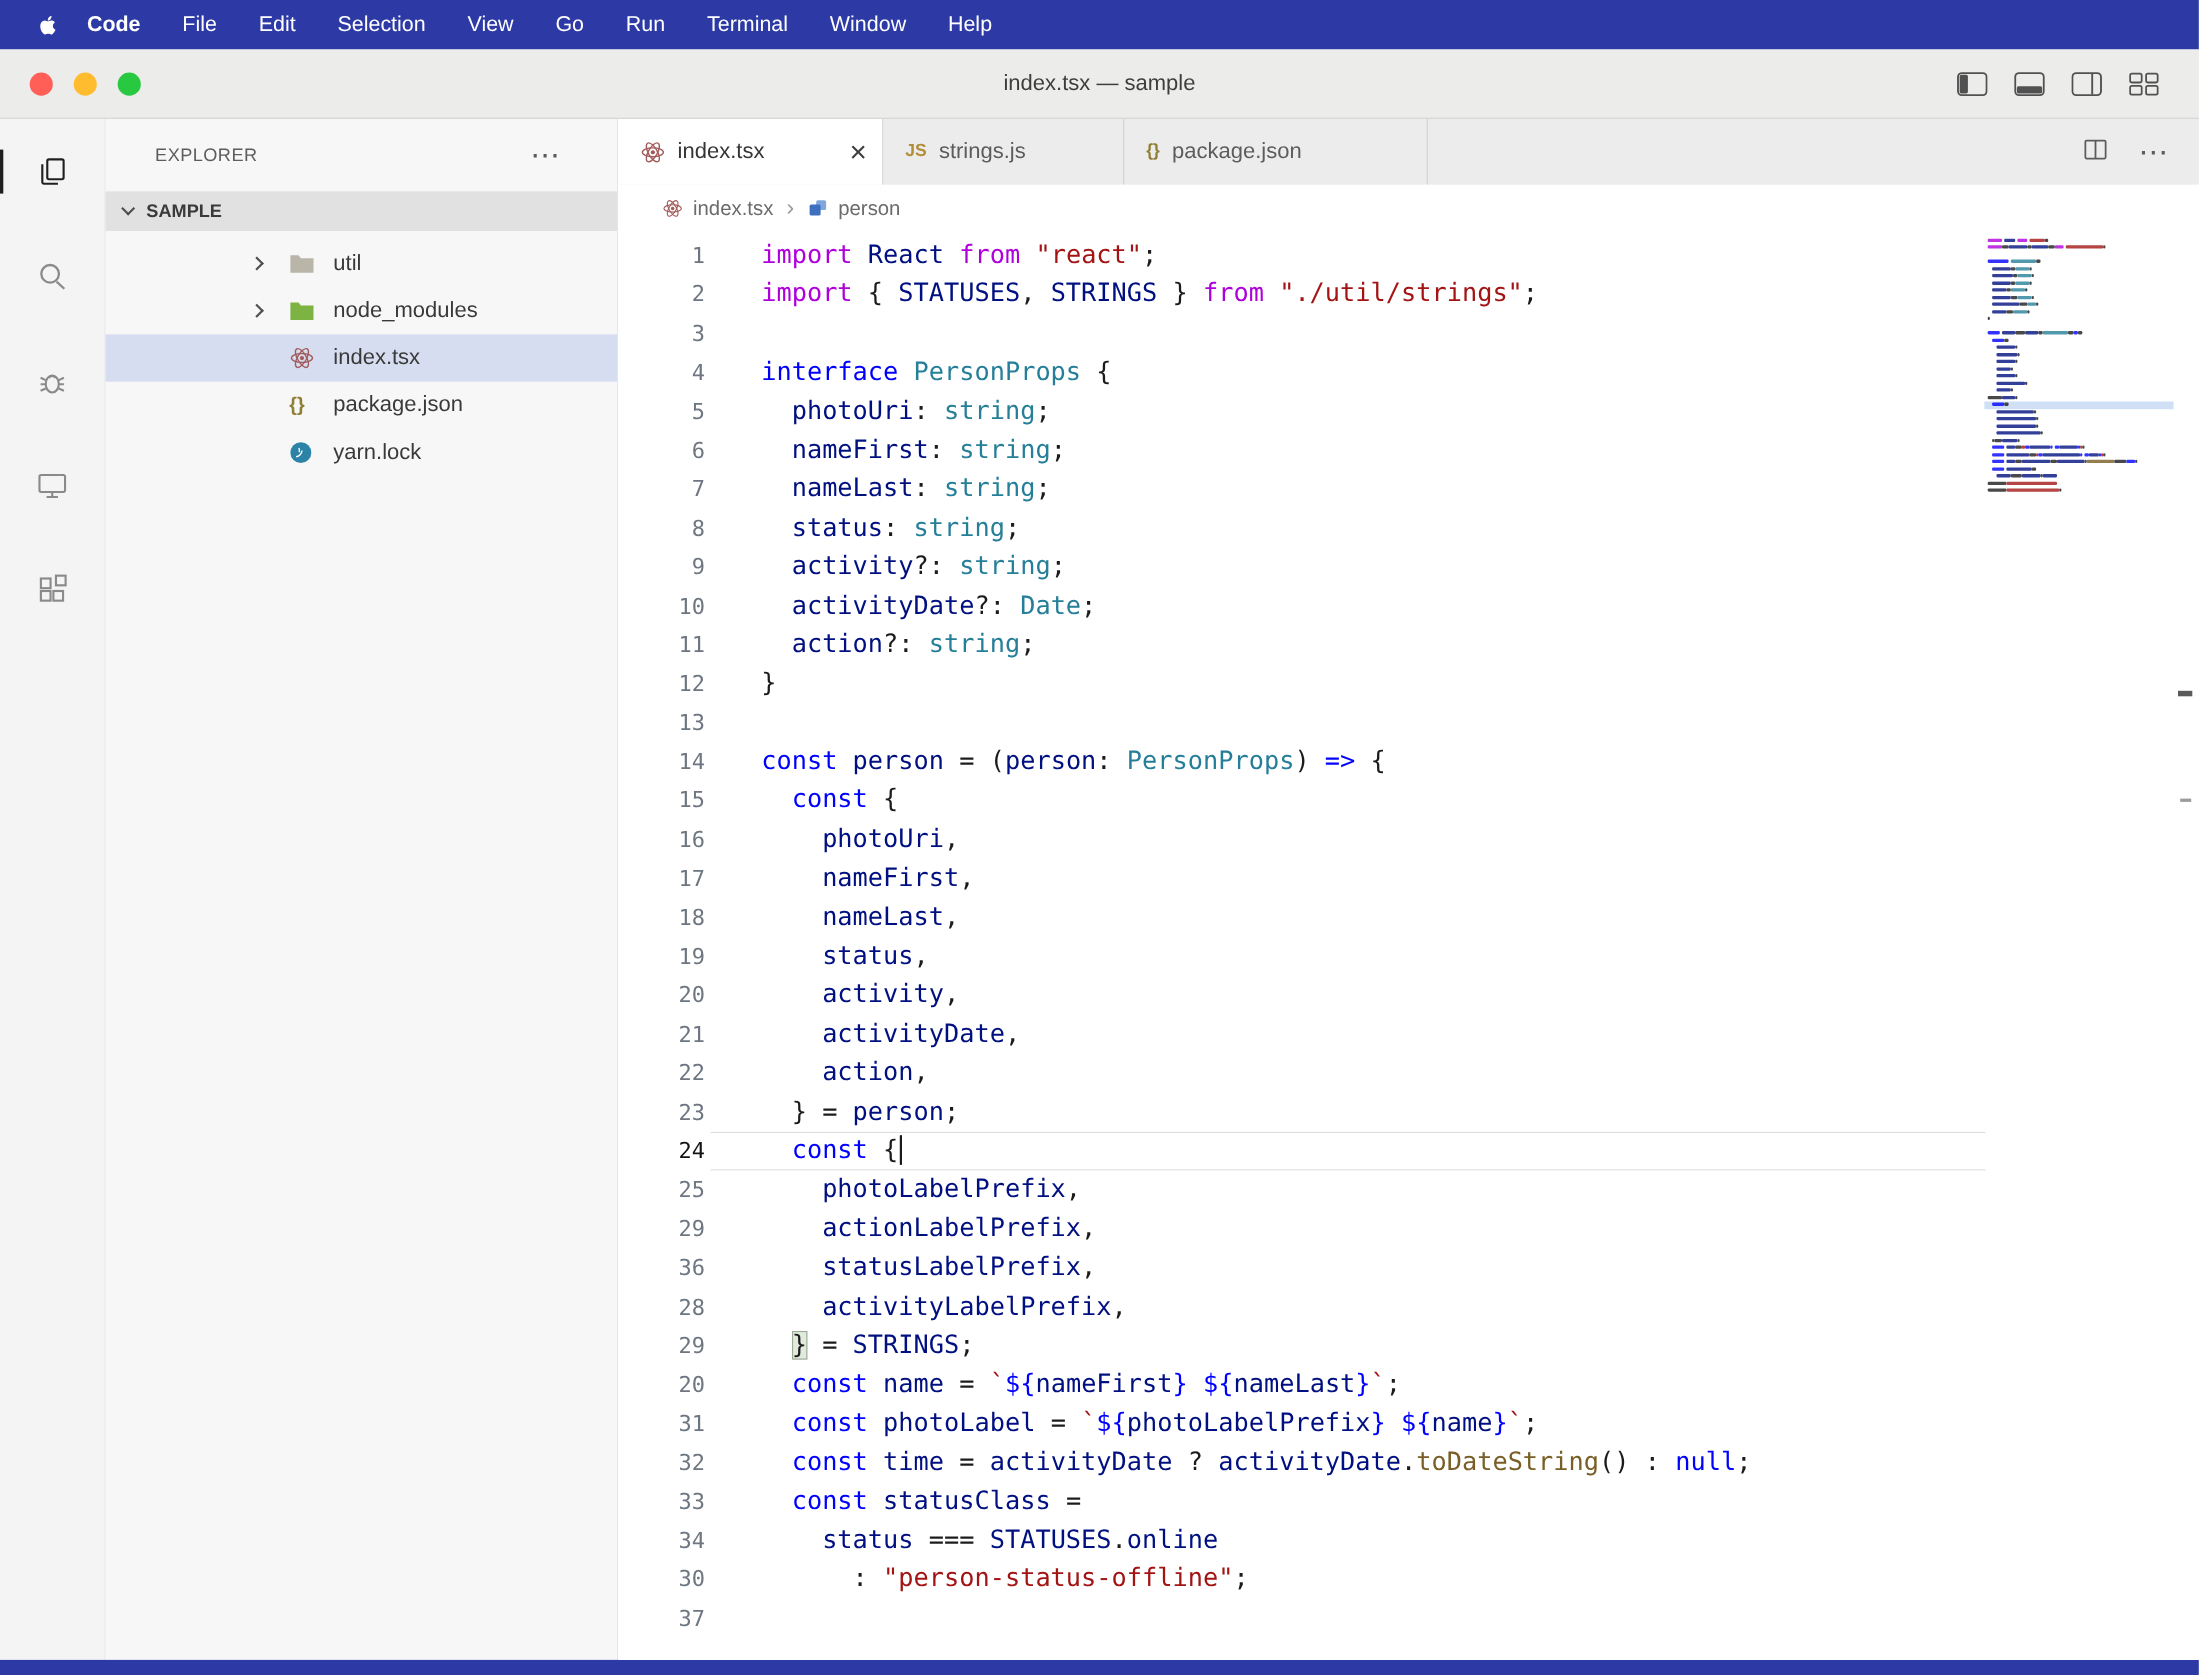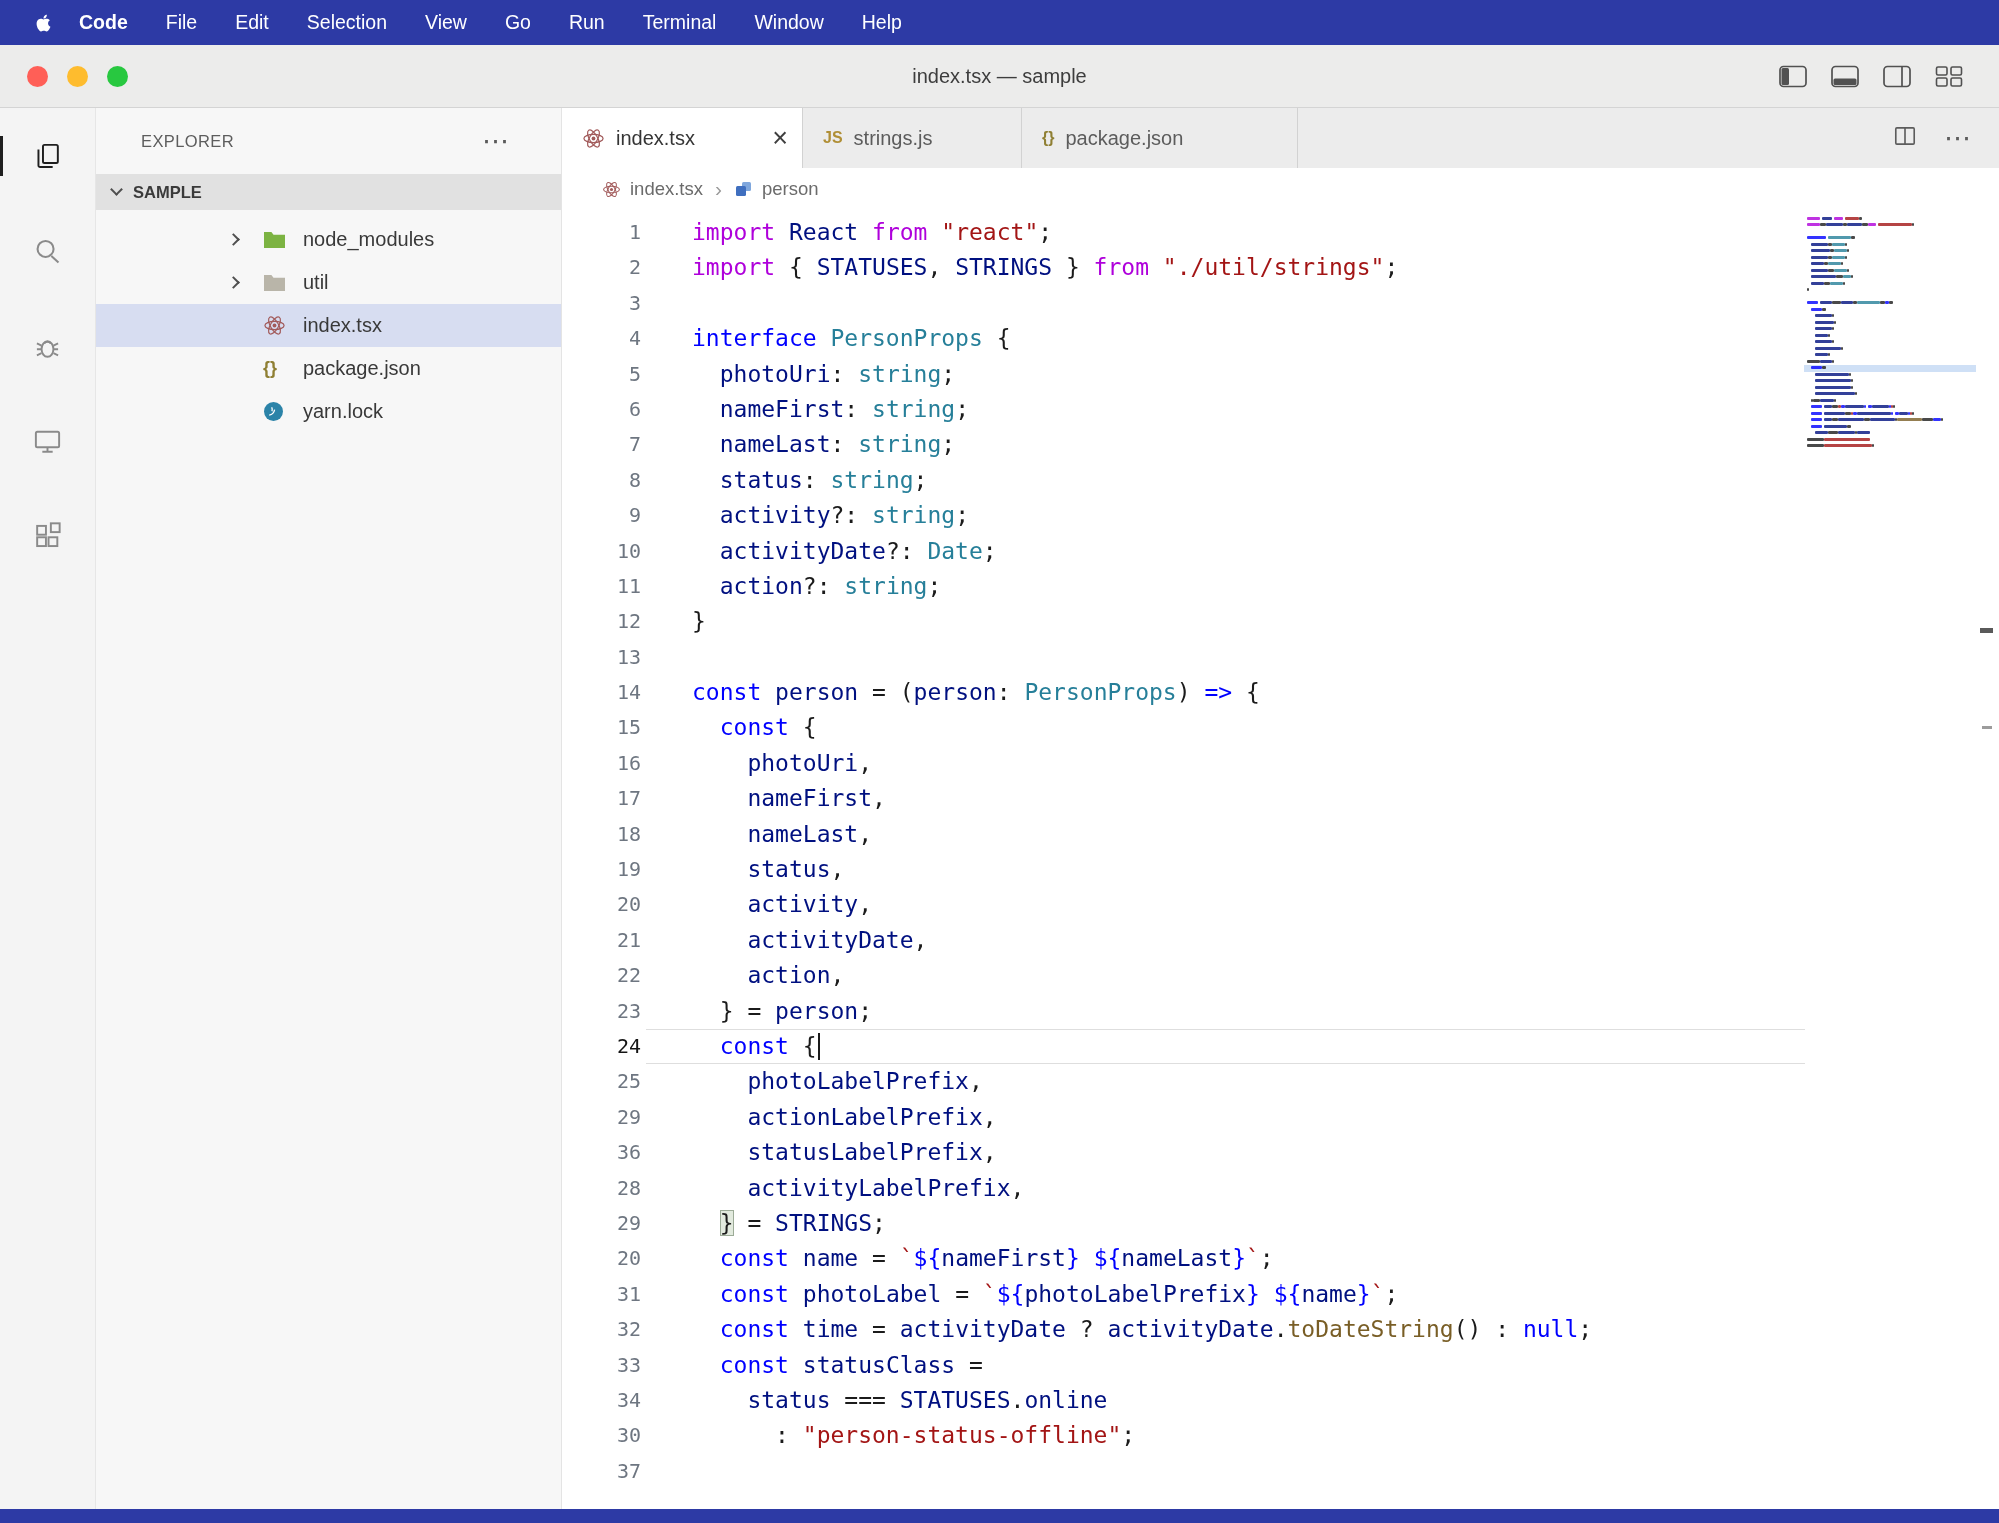--- a/index.html
+++ b/index.html
@@ -190,35 +190,35 @@
         <span class="chev down"></span>
         <span>SAMPLE</span>
       </div>
       <div class="file-tree" id="file-tree">
           <div class="tree-item">
             <span class="chev-box">
               <span class="chev right"></span>
             </span>
             <span class="tree-icon">
               <svg width="23" height="19" viewBox="0 0 23 19">
-                <path d="M1 2h7.4l2.1 2.8H22v13.2H1z" fill="#7cb342"></path>
+                <path d="M1 2h7.4l2.1 2.8H22v13.2H1z" fill="#b9b5a9"></path>
               </svg>
             </span>
-            <span>node_modules</span>
+            <span>util</span>
           </div>
           <div class="tree-item">
             <span class="chev-box">
               <span class="chev right"></span>
             </span>
             <span class="tree-icon">
               <svg width="23" height="19" viewBox="0 0 23 19">
-                <path d="M1 2h7.4l2.1 2.8H22v13.2H1z" fill="#b9b5a9"></path>
+                <path d="M1 2h7.4l2.1 2.8H22v13.2H1z" fill="#7cb342"></path>
               </svg>
             </span>
-            <span>util</span>
+            <span>node_modules</span>
           </div>
           <div class="tree-item selected">
             <span class="chev-box"></span>
             <span class="tree-icon">
               <svg width="23" height="23" viewBox="0 0 24 24">
                 <g fill="none" stroke="#a25b5b" stroke-width="1.3">
                   <ellipse cx="12" cy="12" rx="10" ry="4.2"></ellipse>
                   <ellipse cx="12" cy="12" rx="10" ry="4.2" transform="rotate(60 12 12)"></ellipse>
                   <ellipse cx="12" cy="12" rx="10" ry="4.2" transform="rotate(120 12 12)"></ellipse>
                 </g>

